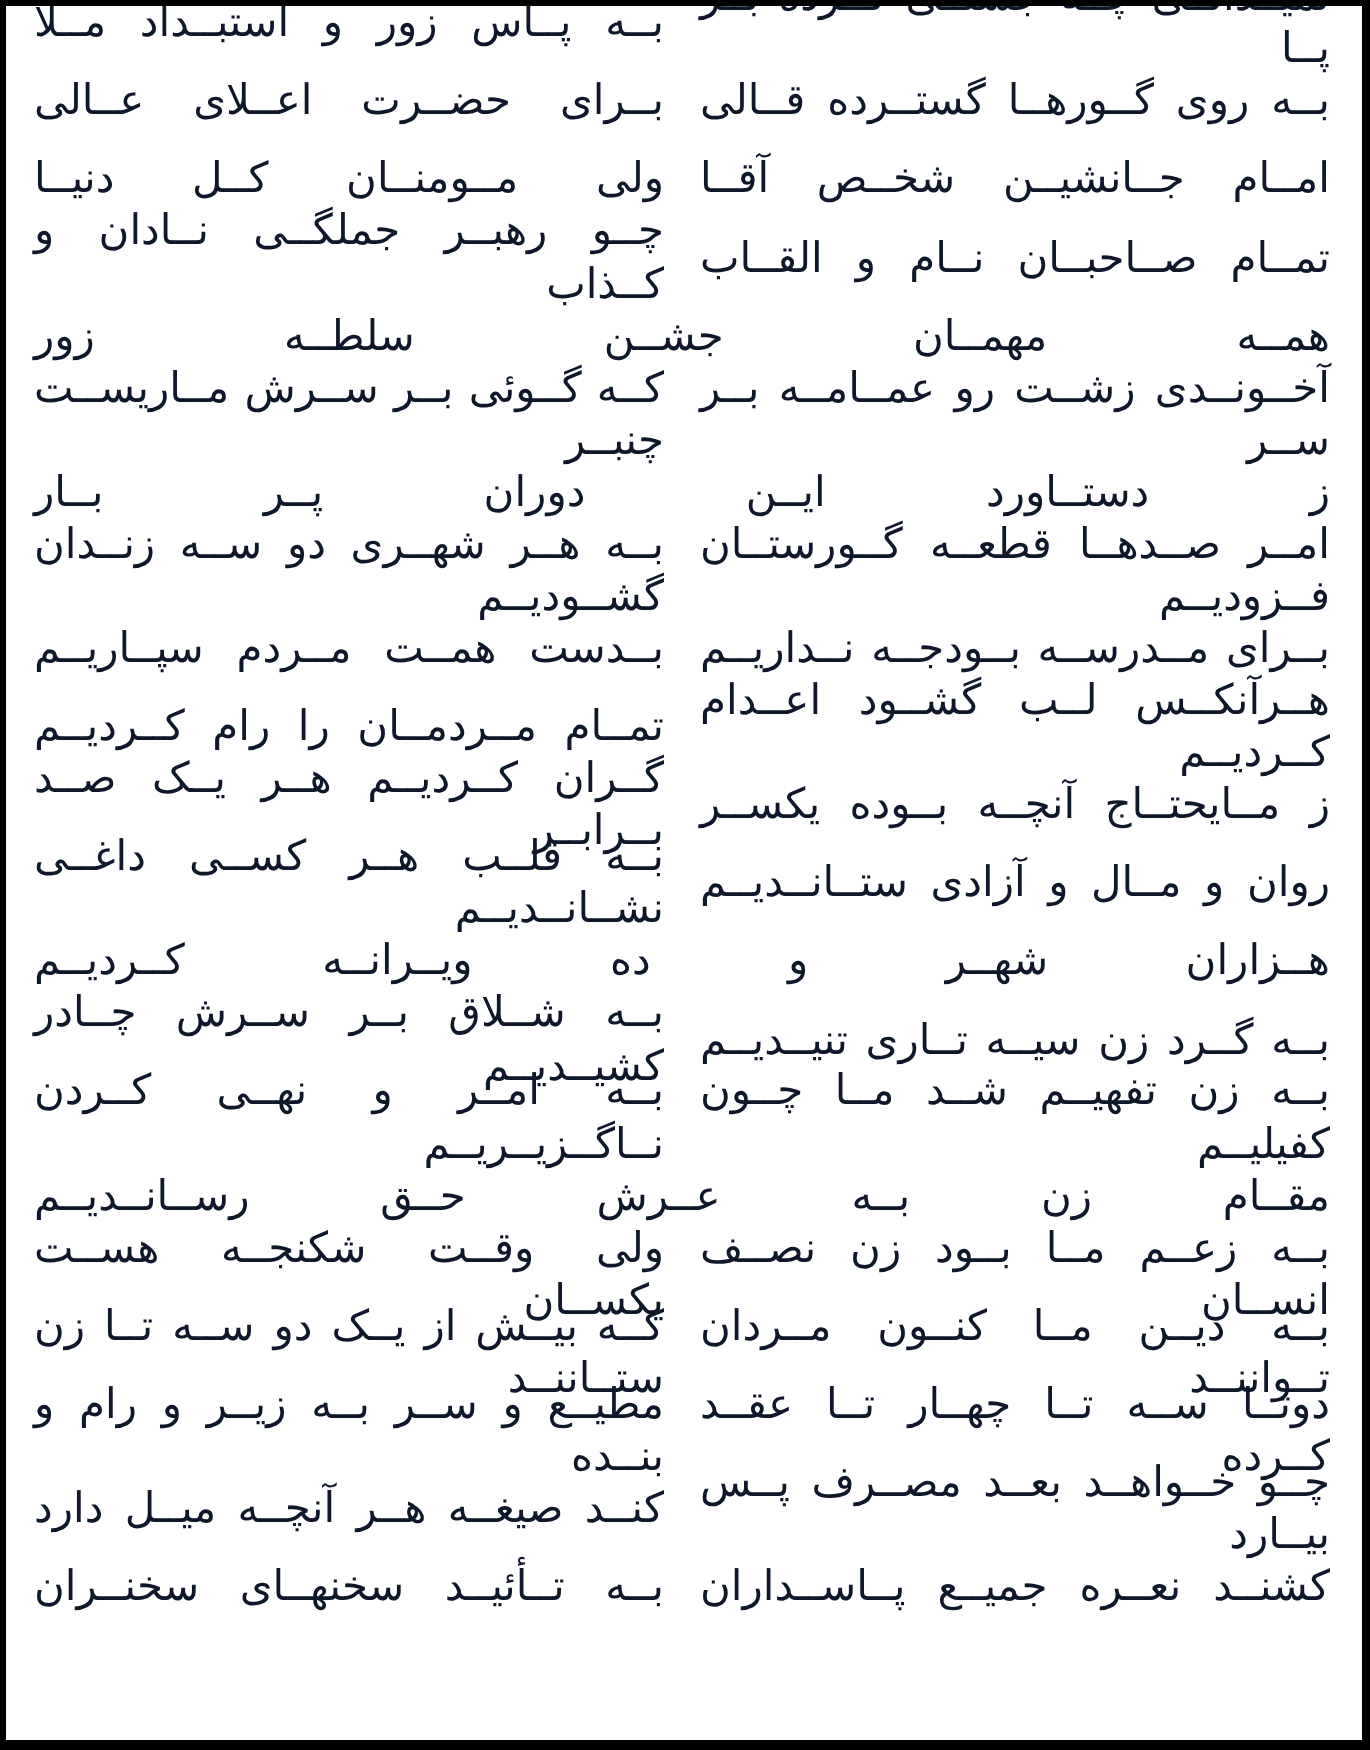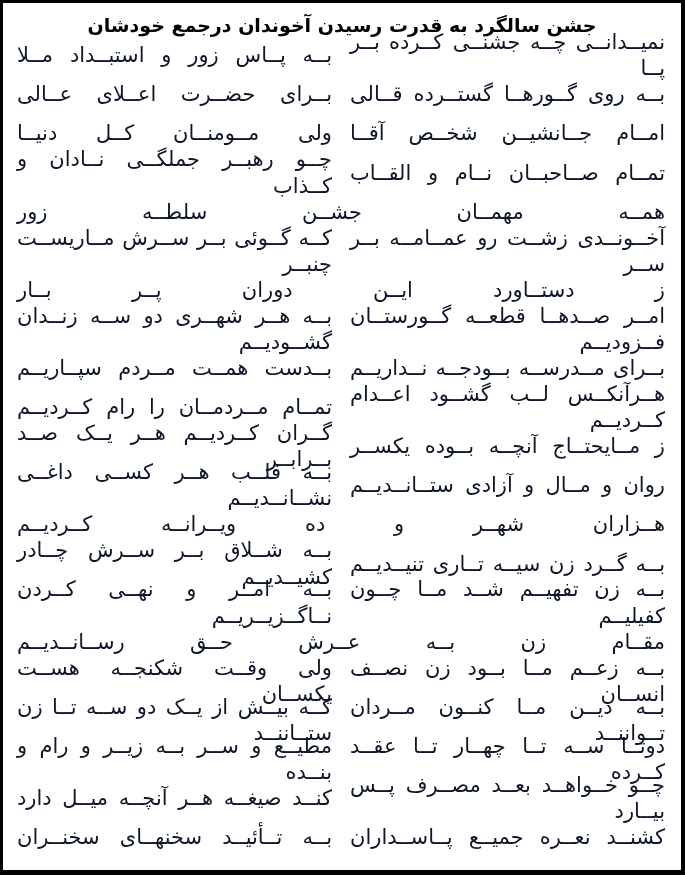--- a/index.html
+++ b/index.html
@@ -51,21 +51,20 @@
     color: #0f172a;
   }
   
   .hemistich::after { content: ""; display: inline-block; width: 100%; }
   .hemistich { white-space: normal; }
 </style>
 </head>
 <body>
 
 <div class="page">
-  <div class="title">جشن سالگرد به قدرت رسیدن آخوندان درجمع خودشان</div>
   <div class="poem" id="poem">
       <div class="row">
         <div class="hemistich">نمیــدانــی چــه جشنــی کــرده بــر پــا</div>
         <div class="hemistich">بــه پــاس زور و استبــداد مــلا</div>
       </div>
       <div class="row">
         <div class="hemistich">بــه روی گــورهــا گستــرده قــالی</div>
         <div class="hemistich">بــرای حضــرت اعــلای عــالی</div>
       </div>
       <div class="row">

